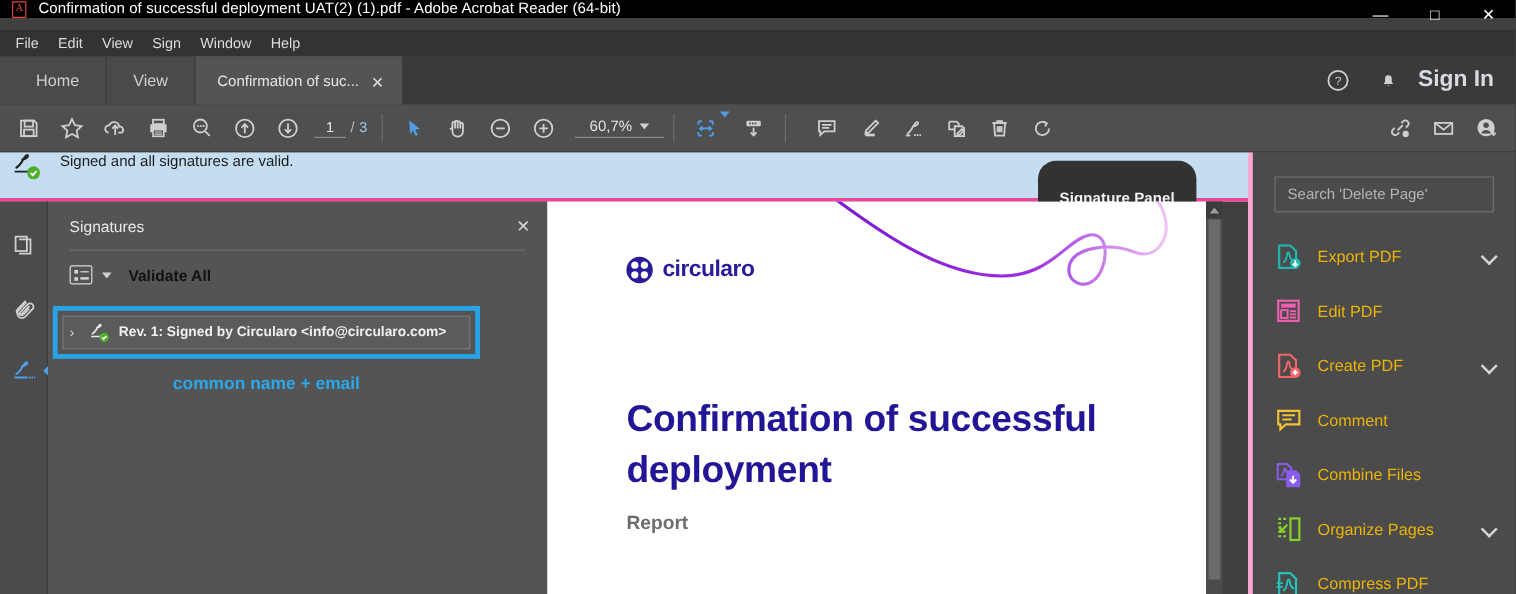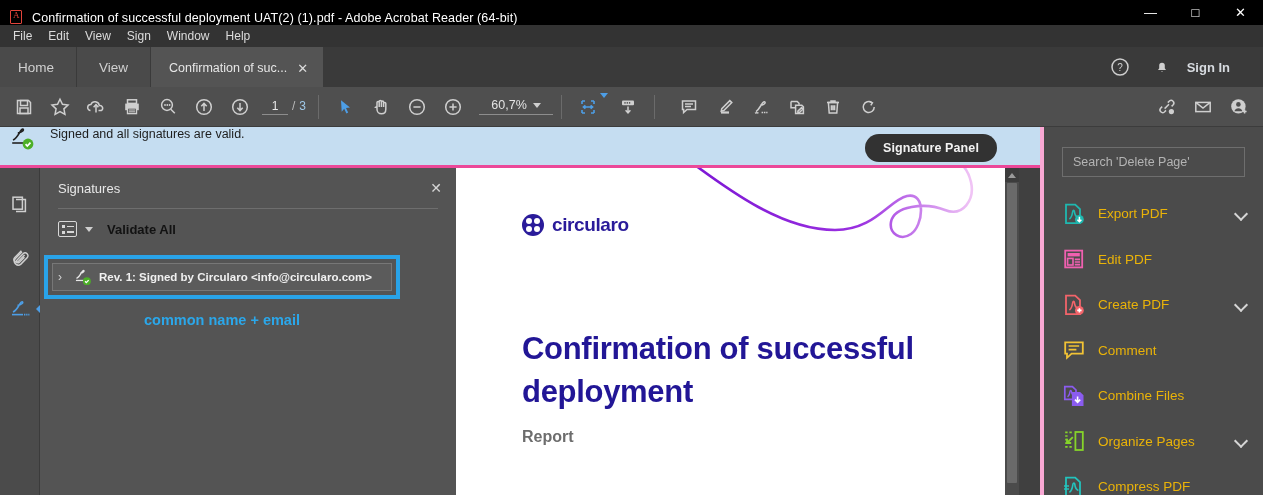--- a/index.html
+++ b/index.html
@@ -7,22 +7,22 @@
     width: 1263px; height: 495px;
     overflow: hidden;
     font-family: "Liberation Sans", sans-serif;
     background: #404040;
     -webkit-font-smoothing: antialiased;
   }
   #app { position: relative; width: 1263px; height: 495px; }
 
   
   .titlebar {
-    position: absolute; left: 0; top: 0; width: 1263px; height: 25px;
-    background: #000000; display: flex; align-items: flex-end;
+    position: absolute; left: 0; top: 0; width: 1263px; height: 15px;
+    background: #000000; display: flex; align-items: flex-start;
   }
   .tb-icon {
     width: 16px; height: 16px; margin-left: 8px; margin-right: 8px;
     position: relative; flex: none;
   }
   .tb-icon .pdfbox {
     position: absolute; inset: 1px 2px 1px 2px;
     border: 1.4px solid #e2443b; border-radius: 1px;
   }
   .tb-icon .pdfbox::after {
@@ -55,39 +55,39 @@
   .tabbar {
     position: absolute; left: 0; top: 47px; width: 1263px; height: 40px;
     background: #3a3a3a;
   }
   .tabbar-inner { display: flex; align-items: stretch; height: 40px; }
   .navtab {
     display: flex; align-items: center; padding: 0 22px;
     color: #d0d0d0; font-size: 13.5px; background: #4a4a4a;
     border-right: 1px solid #3a3a3a;
   }
-  .navtab:first-child { padding-left: 18px; }
+  .navtab:first-child { padding-left: 30px; }
   .doctab {
     display: flex; align-items: center; gap: 10px;
     padding: 0 12px 0 18px; background: #545454;
     color: #e6e6e6; font-size: 12.5px; min-width: 172px;
     border-top: 2px solid #545454;
   }
   .doctab .tabclose { font-size: 13px; color: #dcdcdc; }
   .tabbar-right {
     position: absolute; right: 0; top: 0; height: 40px;
     display: flex; align-items: center; gap: 0;
   }
   .tb-right-btn {
     width: 42px; height: 40px; display: flex; align-items: center;
     justify-content: center;
   }
   .signin {
-    color: #d7dbe0; font-size: 13px; font-weight: bold;
-    padding: 0 33px 0 4px; white-space: nowrap;
+    color: #d7dbe0; font-size: 19px; font-weight: bold;
+    padding: 0 18px 0 4px; white-space: nowrap;
   }
 
   
   .toolbar {
     position: absolute; left: 0; top: 87px; width: 1263px; height: 40px;
     background: #4f4f4f; display: flex; align-items: center;
     border-bottom: 1px solid #3c3c3c;
   }
   .tool {
     width: 36px; height: 40px; display: flex; align-items: center;
@@ -131,21 +131,21 @@
   .sigbanner {
     position: absolute; left: 0; top: 127px; width: 1040px; height: 41px;
     background: #c5ddf1; display: flex; 
     border-bottom: 3px solid #ec4899;
   }
   .sigbanner .sb-icon { margin-left: 10px; margin-right: 14px; position: relative; }
   .sigbanner .sb-text { color: #1d1d1d; font-size: 12.5px; }
   .sigpanel-btn {
     position: absolute; left: 865px; top: 134px;
     background: #323232; color: #f2f2f2; font-size: 12.5px;
-    font-weight: bold; border-radius: 15px; padding: 7px 18px;
+    font-weight: bold; border-radius: 15px; padding: 24px 18px;
     white-space: nowrap; letter-spacing: .1px; text-align: right;
   }
 
   
   .railbg {
     position: absolute; left: 0; top: 168px; width: 40px; height: 327px;
     background: #4b4b4b; border-right: 1px solid #3b3b3b;
   }
   .rail {
     position: absolute; left: 0; top: 168px; width: 40px; height: 327px;

